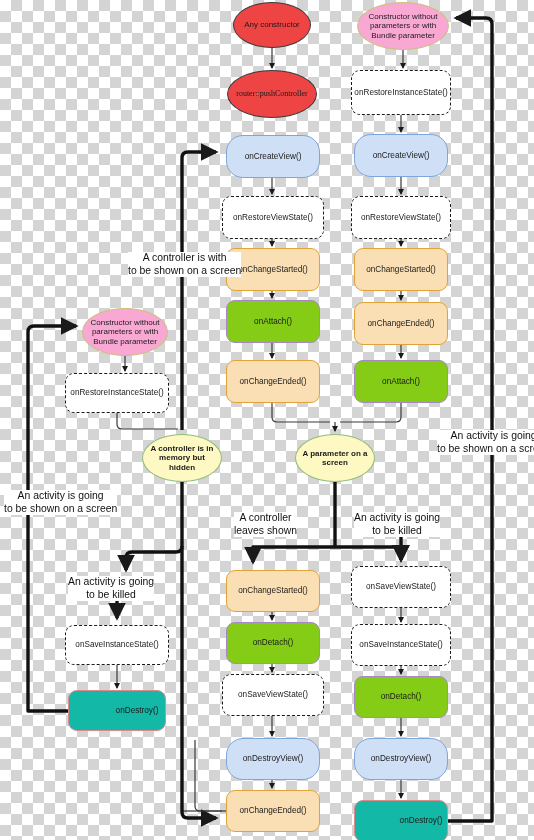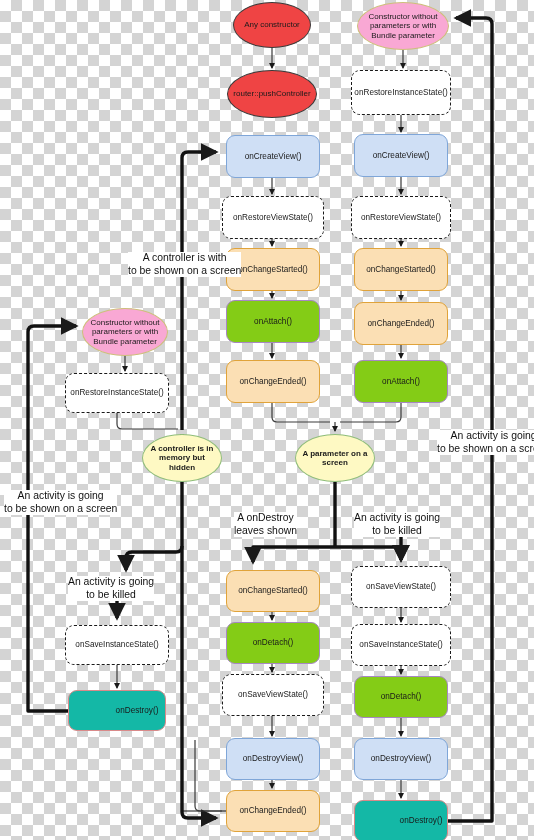--- a/index.html
+++ b/index.html
@@ -17,21 +17,21 @@
   #canvas{position:absolute;left:0;top:0;width:534px;height:840px;}
   #edges{position:absolute;left:0;top:0;width:534px;height:840px;}
   .node{
     position:absolute;box-sizing:border-box;
     display:flex;align-items:center;justify-content:center;text-align:center;
     line-height:1.18;color:#1a1a1a;
   }
   .node .lbl{display:block;padding:0 4px;}
   
   .n-rect{border-radius:9px;border:1.4px solid #888;font-size:8.2px;}
-  .c-blue{background:#cfdff5;border-color:#7fa6d8;}
+  .c-blue{background:#cfdff5;border-color:#7fa6d8;border-radius:17px;}
   .c-orange{background:#fbdfb4;border-color:#e0a33a;}
   .c-purple{background:#84cc16;border-color:#a787c4;}
   .c-red{background:#14b8a6;border-color:#d98a8a;padding-left:40px;}
   .c-dash{background:#ffffff;border:1.8px dashed #1a1a1a;border-radius:9px;}
   
   .n-ellipse{border-radius:50%;border:1.2px solid #555;font-size:8px;}
   .e-white{background:#ef4444;border-color:#3a3a3a;}
   .e-yellow{background:#f9a8d4;border-color:#cdbf7a;}
   .e-green{background:#fef9c3;border-color:#8fbd7a;font-weight:bold;}
   
@@ -120,21 +120,21 @@
 
     <g fill="none" stroke="#3a3a3a" stroke-width="1.2">
       <path d="M195,740 L195,806 Q195,811 200,811 L222,811"></path>
     </g>
   </svg>
 
   <div id="nodes">
       <div class="node n-ellipse e-white" style="left: 233px; top: 2px; width: 78px; height: 46px;">
         <span class="lbl">Any constructor</span>
       </div>
-      <div class="node n-ellipse e-white" style="left: 227px; top: 70px; width: 90px; height: 48px;">
+      <div class="node n-ellipse e-white" style="left: 227px; top: 70px; width: 90px; height: 48px; font-family: Liberation Serif, serif;">
         <span class="lbl">router::pushController</span>
       </div>
       <div class="node n-ellipse e-yellow" style="left: 357px; top: 2px; width: 92px; height: 48px;">
         <span class="lbl">Constructor without parameters or with Bundle parameter</span>
       </div>
       <div class="node n-ellipse e-yellow" style="left: 82px; top: 308px; width: 86px; height: 48px;">
         <span class="lbl">Constructor without parameters or with Bundle parameter</span>
       </div>
       <div class="node n-rect c-blue" style="left: 226px; top: 135px; width: 94px; height: 43px;">
         <span class="lbl">onCreateView()</span>
@@ -226,21 +226,21 @@
       </div>
       <div class="txt" style="left: 437px; top: 430px;">
         <div>An activity is going</div>
         <div>to be shown on a screen</div>
       </div>
       <div class="txt" style="left: 68px; top: 576px;">
         <div>An activity is going</div>
         <div>to be killed</div>
       </div>
       <div class="txt" style="left: 234px; top: 512px;">
-        <div>A onDestroy</div>
+        <div>A controller</div>
         <div>leaves shown</div>
       </div>
       <div class="txt" style="left: 354px; top: 512px;">
         <div>An activity is going</div>
         <div>to be killed</div>
       </div>
     </div>
 </div>
 
 </body></html>

